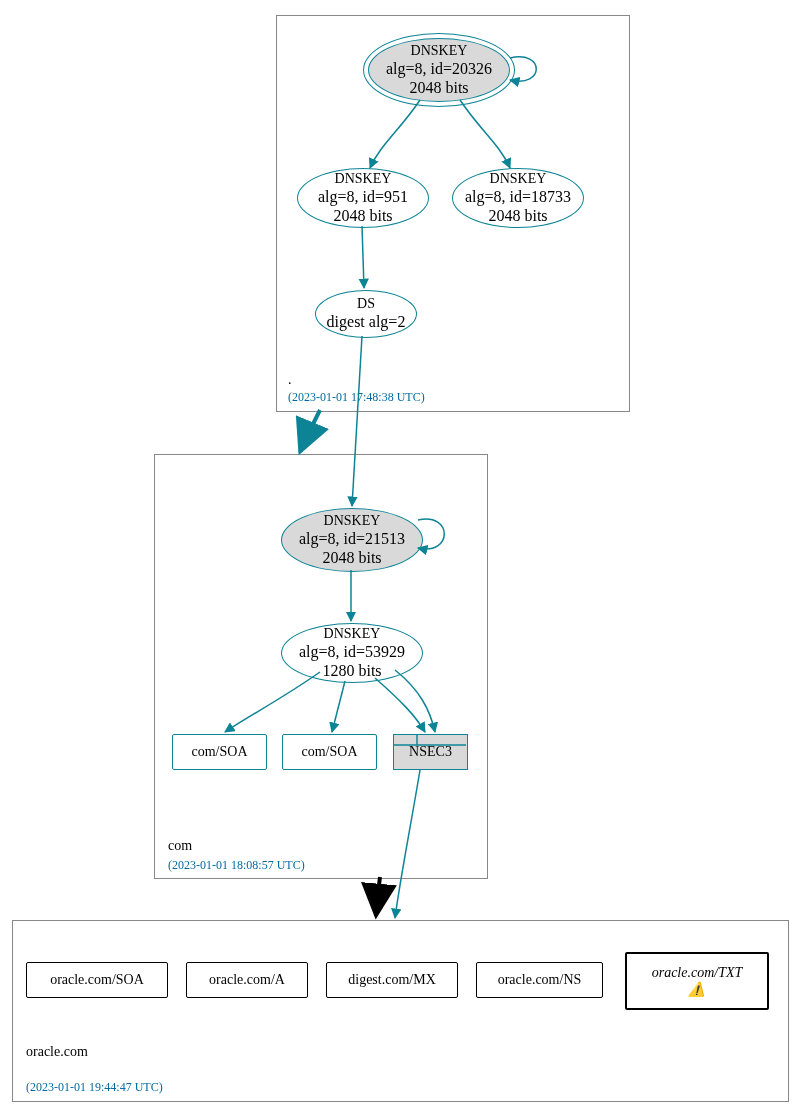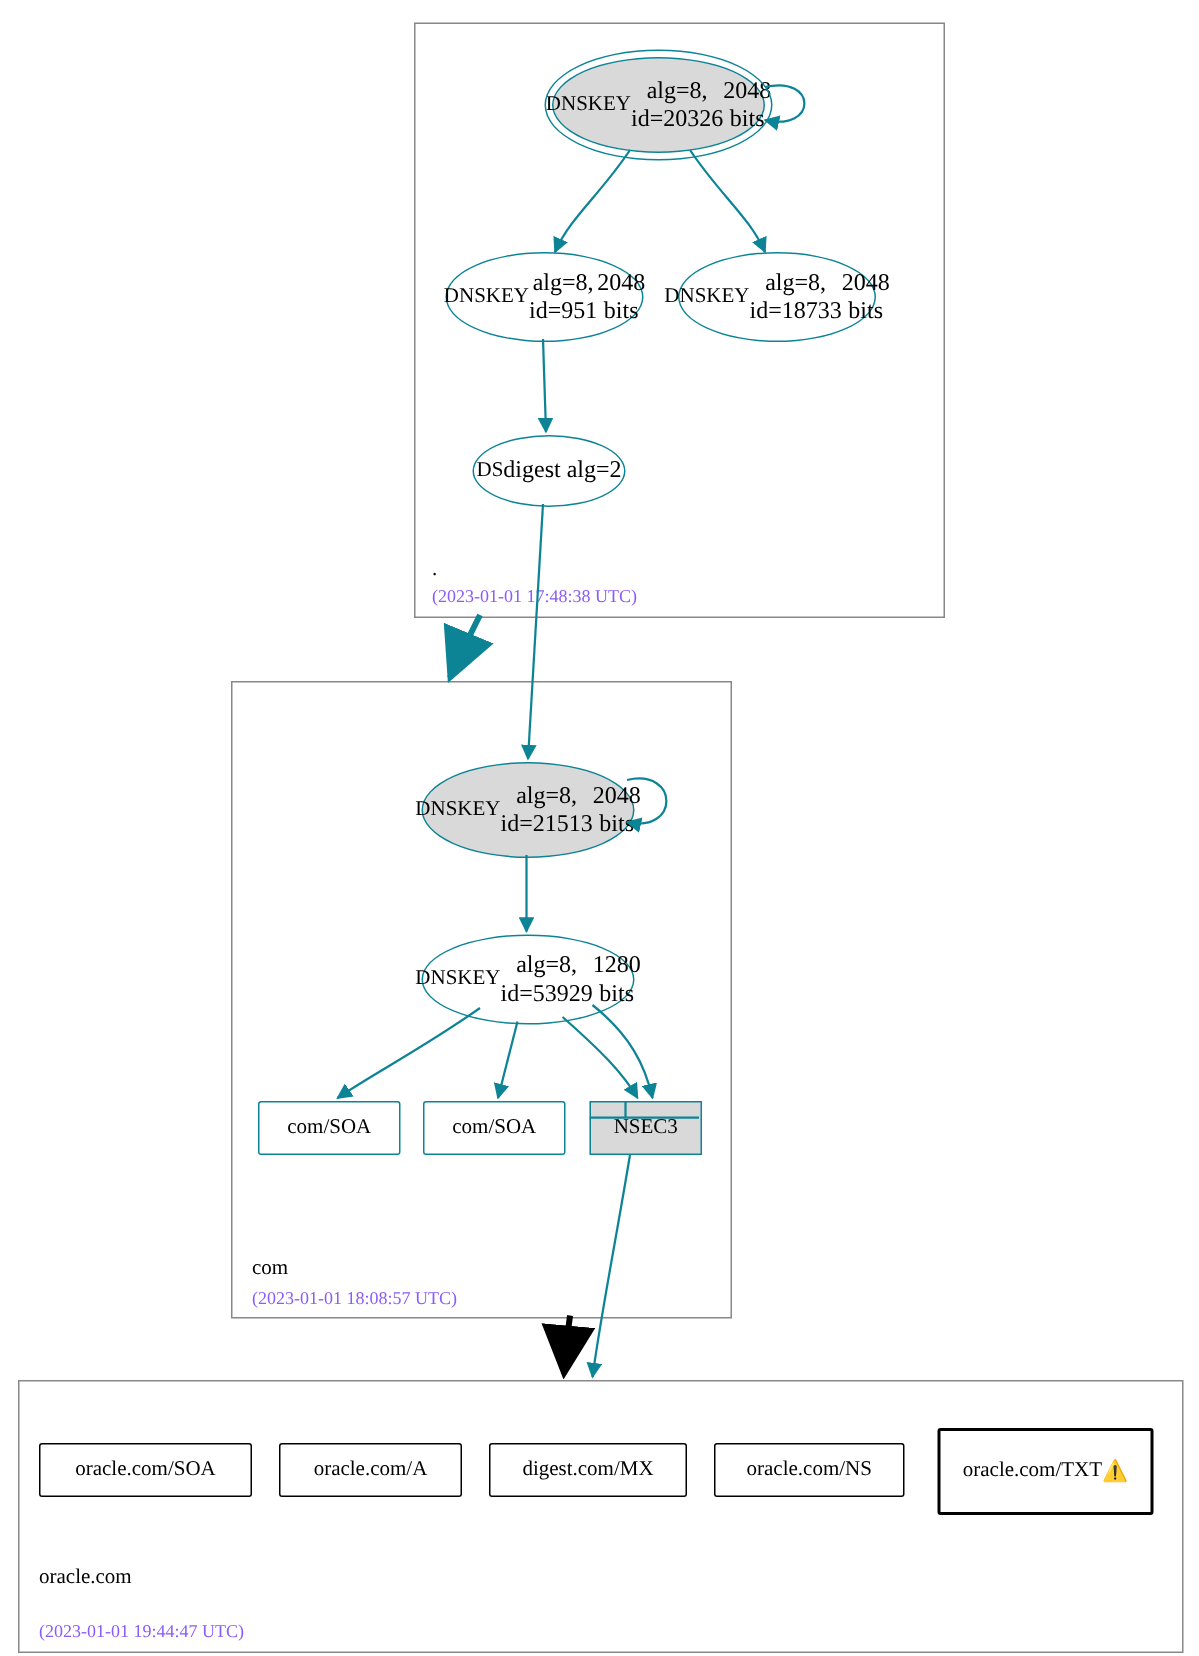--- a/index.html
+++ b/index.html
@@ -17,27 +17,27 @@
     background: white;
   }
   .zone-label {
     position: absolute;
     font-size: 14px;
     color: #000;
   }
   .zone-timestamp {
     position: absolute;
     font-size: 12px;
-    color: #8b5cf6;
+    color: #0369a1;
   }
   .node {
     position: absolute;
     text-align: center;
     display: flex;
-    flex-direction: row;
+    flex-direction: column;
     align-items: center;
     justify-content: center;
   }
   .ellipse {
     border-radius: 50%;
   }
   .teal-border { border: 1.5px solid #0d8496; }
   .black-border { border: 1.5px solid #000; }
   .gray-fill { background: #d9d9d9; }
   .white-fill { background: white; }
@@ -134,21 +134,21 @@
 </div>
 <div class="node rounded-rect black-border white-fill" style="left:186px; top:962px; width:120px; height:34px;">
   <span class="node-title">oracle.com/A</span>
 </div>
 <div class="node rounded-rect black-border white-fill" style="left:326px; top:962px; width:130px; height:34px;">
   <span class="node-title">digest.com/MX</span>
 </div>
 <div class="node rounded-rect black-border white-fill" style="left:476px; top:962px; width:125px; height:34px;">
   <span class="node-title">oracle.com/NS</span>
 </div>
-<div class="node rounded-rect black-border white-fill" style="left:625px; top:952px; width:140px; height:54px; border-width:2px;">
+<div class="node rounded-rect black-border white-fill" style="left:625px; top:952px; width:140px; height:54px; border-width:2px;font-style:italic;">
   <span class="node-title">oracle.com/TXT</span>
   <span class="warn">⚠️</span>
 </div>
 
 <svg class="edges">
   <defs>
     <marker id="arr-teal" viewBox="0 0 10 10" refX="9" refY="5" markerWidth="7" markerHeight="7" orient="auto-start-reverse">
       <path d="M 0 0 L 10 5 L 0 10 z" fill="#0d8496"></path>
     </marker>
     <marker id="arr-teal-big" viewBox="0 0 10 10" refX="9" refY="5" markerWidth="9" markerHeight="9" orient="auto-start-reverse">

